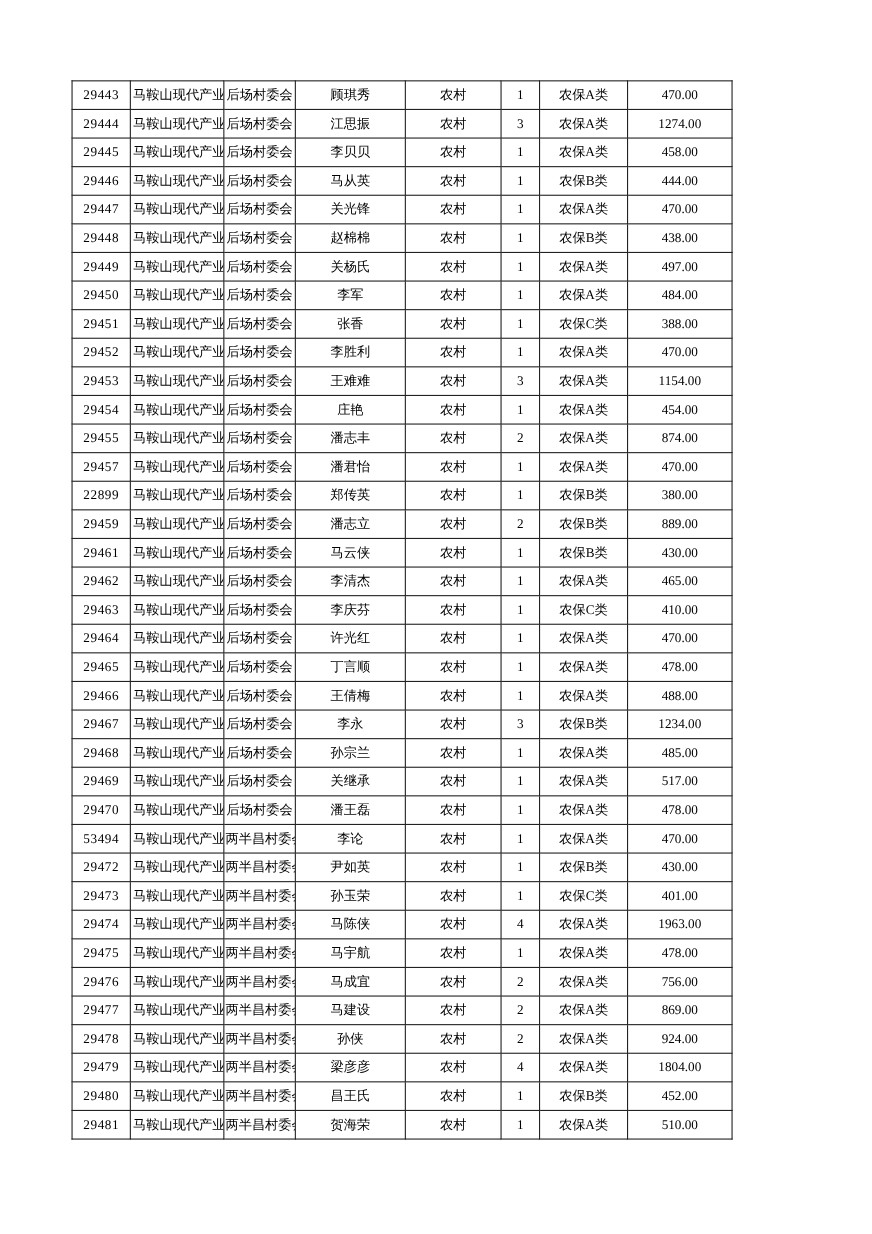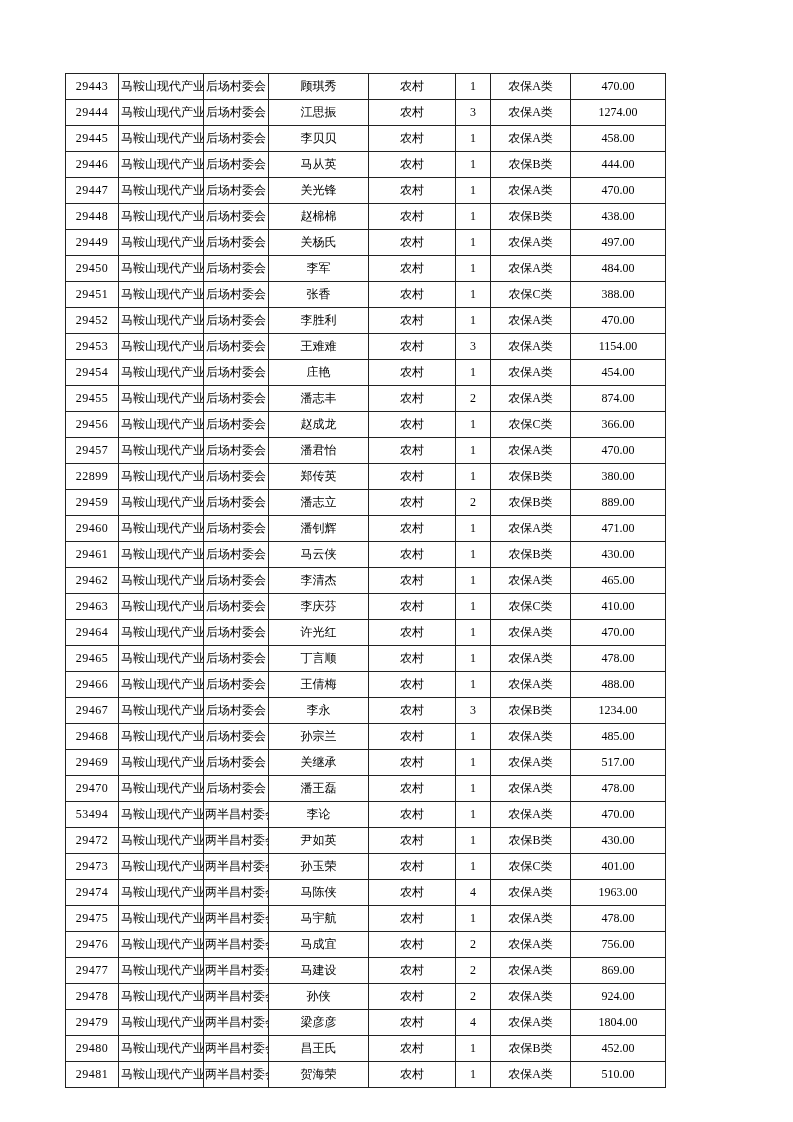--- a/index.html
+++ b/index.html
@@ -177,30 +177,20 @@
           <td class="c0">29455</td>
           <td class="c1">马鞍山现代产业</td>
           <td class="c2">后场村委会</td>
           <td class="c3">潘志丰</td>
           <td class="c4">农村</td>
           <td class="c5">2</td>
           <td class="c6">农保A类</td>
           <td class="c7">874.00</td>
         </tr>
         <tr>
-          <td class="c0">29456</td>
-          <td class="c1">马鞍山现代产业</td>
-          <td class="c2">后场村委会</td>
-          <td class="c3">赵成龙</td>
-          <td class="c4">农村</td>
-          <td class="c5">1</td>
-          <td class="c6">农保C类</td>
-          <td class="c7">366.00</td>
-        </tr>
-        <tr>
           <td class="c0">29457</td>
           <td class="c1">马鞍山现代产业</td>
           <td class="c2">后场村委会</td>
           <td class="c3">潘君怡</td>
           <td class="c4">农村</td>
           <td class="c5">1</td>
           <td class="c6">农保A类</td>
           <td class="c7">470.00</td>
         </tr>
         <tr>
@@ -215,30 +205,20 @@
         </tr>
         <tr>
           <td class="c0">29459</td>
           <td class="c1">马鞍山现代产业</td>
           <td class="c2">后场村委会</td>
           <td class="c3">潘志立</td>
           <td class="c4">农村</td>
           <td class="c5">2</td>
           <td class="c6">农保B类</td>
           <td class="c7">889.00</td>
-        </tr>
-        <tr>
-          <td class="c0">29460</td>
-          <td class="c1">马鞍山现代产业</td>
-          <td class="c2">后场村委会</td>
-          <td class="c3">潘钊辉</td>
-          <td class="c4">农村</td>
-          <td class="c5">1</td>
-          <td class="c6">农保A类</td>
-          <td class="c7">471.00</td>
         </tr>
         <tr>
           <td class="c0">29461</td>
           <td class="c1">马鞍山现代产业</td>
           <td class="c2">后场村委会</td>
           <td class="c3">马云侠</td>
           <td class="c4">农村</td>
           <td class="c5">1</td>
           <td class="c6">农保B类</td>
           <td class="c7">430.00</td>

